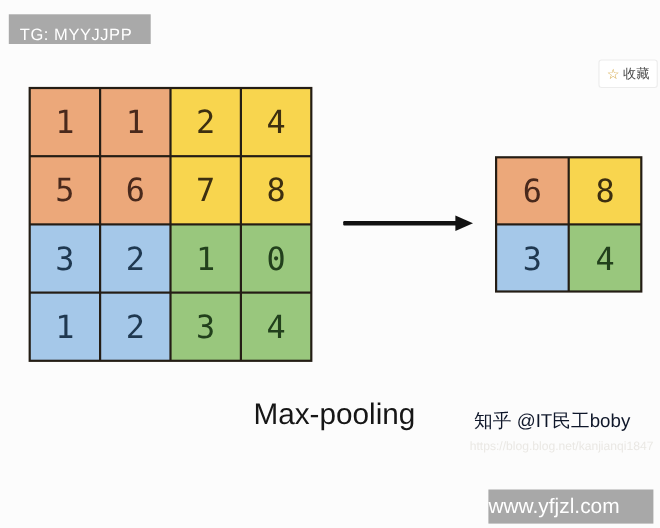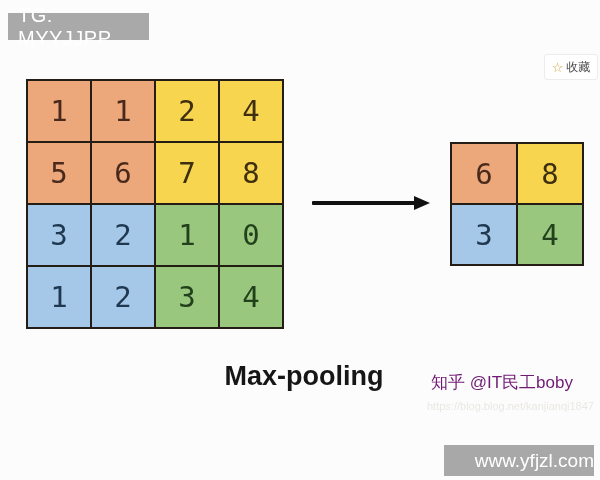--- a/index.html
+++ b/index.html
@@ -11,24 +11,24 @@
   body {
     position: relative;
     background: #fcfcfc;
     font-family: "Liberation Sans", sans-serif;
     overflow: hidden;
   }
 
   
   .tg-label {
     position: absolute; left: 8px; top: 13px;
-    width: 141px; height: 27px;
+    width: 129px; height: 27px;
     background: #a9a9a9; color: #ffffff;
-    font-size: 20px; letter-spacing: 0.5px;
-    display: flex; align-items: center; padding-left: 10px;
+    font-size: 15px; letter-spacing: 0.5px;
+    display: flex; align-items: flex-end; padding-left: 10px;
   }
 
   
   .fav-btn {
     position: absolute; left: 544px; top: 54px;
     width: 54px; height: 26px;
     background: #ffffff; border: 1px solid #ececec; border-radius: 3px;
     display: flex; align-items: center; justify-content: center; gap: 3px;
     font-size: 12px; color: #4a4a4a; cursor: pointer;
   }
@@ -65,38 +65,38 @@
     width: 0; height: 0;
     border-top: 7px solid transparent;
     border-bottom: 7px solid transparent;
     border-left: 16px solid var(--arrow-color);
   }
 
   
   .caption {
     position: absolute; left: 154px; top: 361px; width: 300px;
     text-align: center;
-    font-size: 27px; font-weight: 700; color: #161616;
+    font-size: 27px; font-weight: 400; color: #161616;
   }
 
   
   .wm-author {
     position: absolute; left: 431px; top: 371px;
-    font-size: 17px; color: #701a75; white-space: nowrap;
+    font-size: 17px; color: #0f172a; white-space: nowrap;
   }
   .wm-url {
     position: absolute; left: 427px; top: 400px;
     font-size: 11px; color: #eae8e4; white-space: nowrap;
   }
   .wm-site {
     position: absolute; left: 444px; top: 445px;
     width: 150px; height: 31px;
     background: #a8a8a8; color: #ffffff;
     font-size: 19px;
-    display: flex; align-items: center; justify-content: flex-end;
+    display: flex; align-items: center; justify-content: flex-start;
   }
 </style>
 </head>
 <body style="background: rgb(252, 252, 252);">
 
 <div class="tg-label">
   <span>TG: MYYJJPP</span>
 </div>
 
 <div class="fav-btn">

